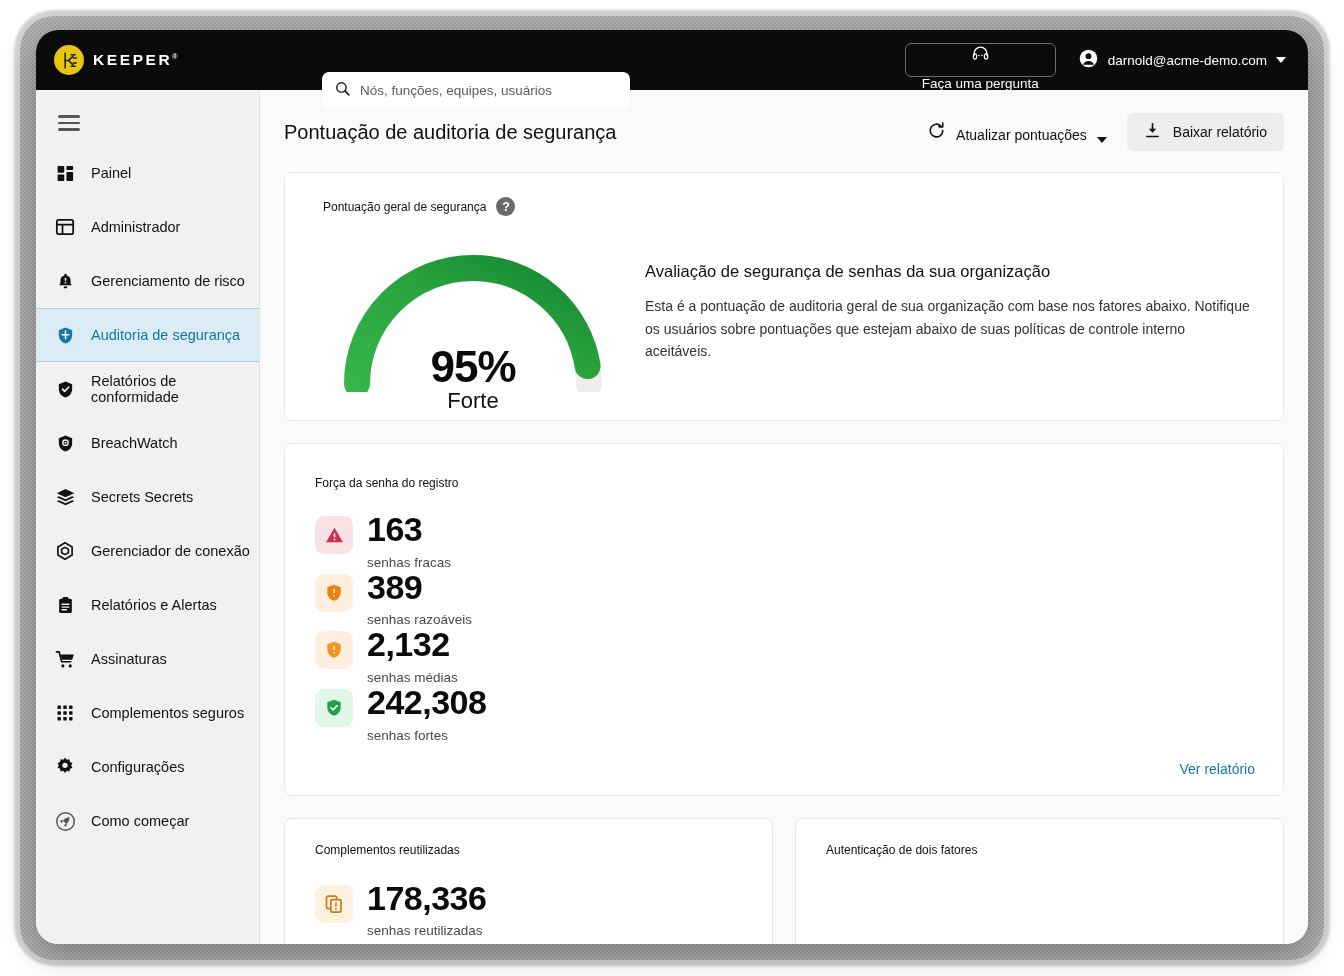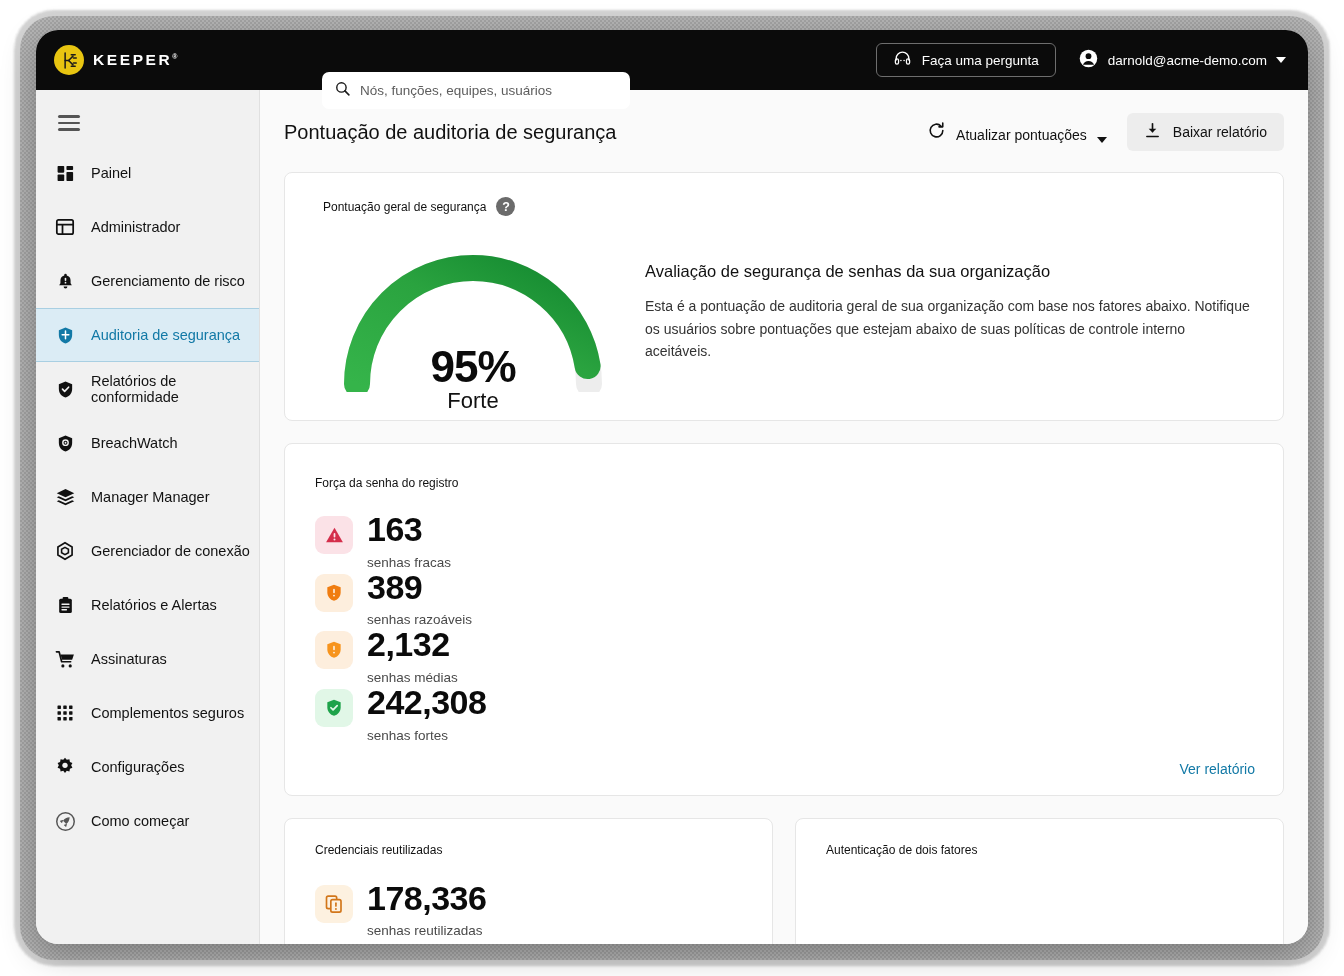--- a/index.html
+++ b/index.html
@@ -101,20 +101,21 @@
     margin-left: auto;
     display: flex; align-items: center; gap: 22px;
   }
   #ask-btn {
     display: flex; align-items: center; gap: 10px;
     height: 34px; padding: 0 16px;
     border: 1px solid #6e6e6e; border-radius: 6px;
     background: transparent; color: #fff;
     font-family: inherit; font-size: 13.5px;
     cursor: pointer;
+    flex-direction: column;
   }
   #account {
     display: flex; align-items: center; gap: 9px;
     color: #fff; font-size: 13.5px; cursor: pointer;
   }
   .caret-down {
     width: 0; height: 0;
     border-left: 5px solid transparent;
     border-right: 5px solid transparent;
     border-top: 6px solid currentColor;
@@ -389,21 +390,21 @@
         </div>
 
         <div class="nav-item">
           <span class="nav-ico">
             <svg width="21" height="21" viewBox="0 0 24 24" aria-hidden="true" fill="#111">
               <path d="M12 2.4L22 7l-10 4.6L2 7z"></path>
               <path d="M2 11.6l10 4.6 10-4.6-2.4-1.1L12 13.9 4.4 10.5z"></path>
               <path d="M2 16.2l10 4.6 10-4.6-2.4-1.1L12 18.5 4.4 15.1z"></path>
             </svg>
           </span>
-          <span>Manager Manager</span>
+          <span>Secrets Secrets</span>
         </div>
 
         <div class="nav-item">
           <span class="nav-ico">
             <svg width="20" height="20" viewBox="0 0 24 24" aria-hidden="true">
               <path d="M12 2.2l8.5 4.9v9.8L12 21.8 3.5 16.9V7.1z" fill="none" stroke="#111" stroke-width="2"></path>
               <path d="M12 7.6l4.1 2.3v4.2L12 16.4l-4.1-2.3V9.9z" fill="none" stroke="#111" stroke-width="1.9"></path>
             </svg>
           </span>
           <span>Gerenciador de conexão</span>
@@ -593,21 +594,21 @@
             </div>
 
           </div>
 
           <a id="view-report">Ver relatório</a>
         </section>
 
         <div id="bottom-row">
 
           <section class="card mini-card">
-            <div class="card-title">Credenciais reutilizadas</div>
+            <div class="card-title">Complementos reutilizadas</div>
             <div class="mini-body">
               <span class="stat-ico" style="background:#fdf1e0">
                 <svg width="20" height="20" viewBox="0 0 24 24" aria-hidden="true">
                   <rect x="3" y="2.6" width="12.2" height="15" rx="2" fill="none" stroke="#d2761a" stroke-width="2"></rect>
                   <rect x="8.2" y="6.8" width="12.2" height="15" rx="2" fill="#fdf1e0" stroke="#d2761a" stroke-width="2"></rect>
                   <rect x="13.3" y="10" width="2" height="5.3" rx="1" fill="#d2761a"></rect>
                   <circle cx="14.3" cy="18" r="1.15" fill="#d2761a"></circle>
                 </svg>
               </span>
               <span>

